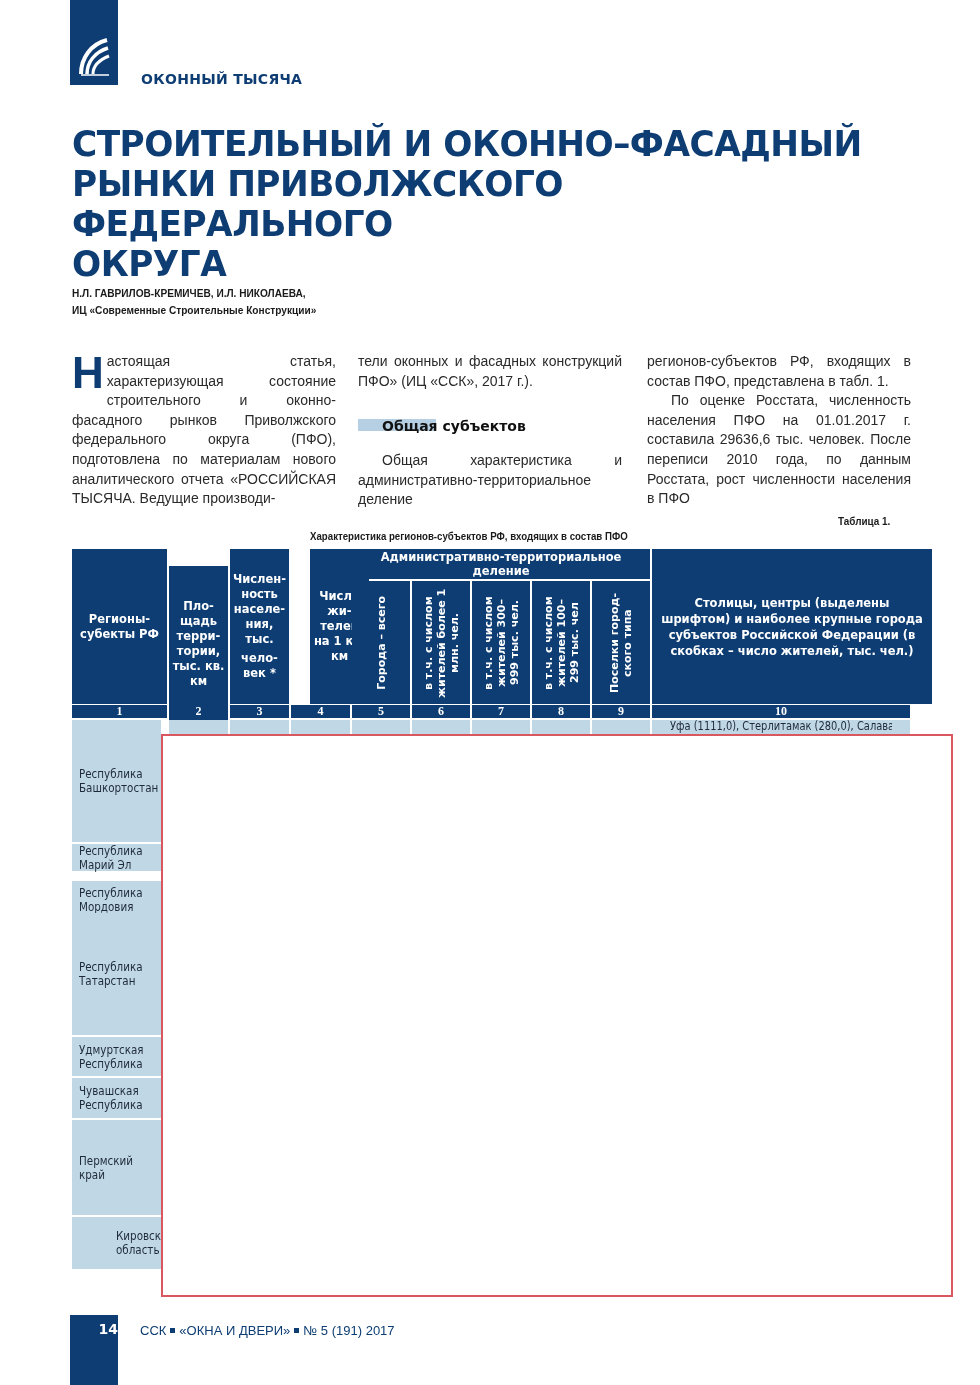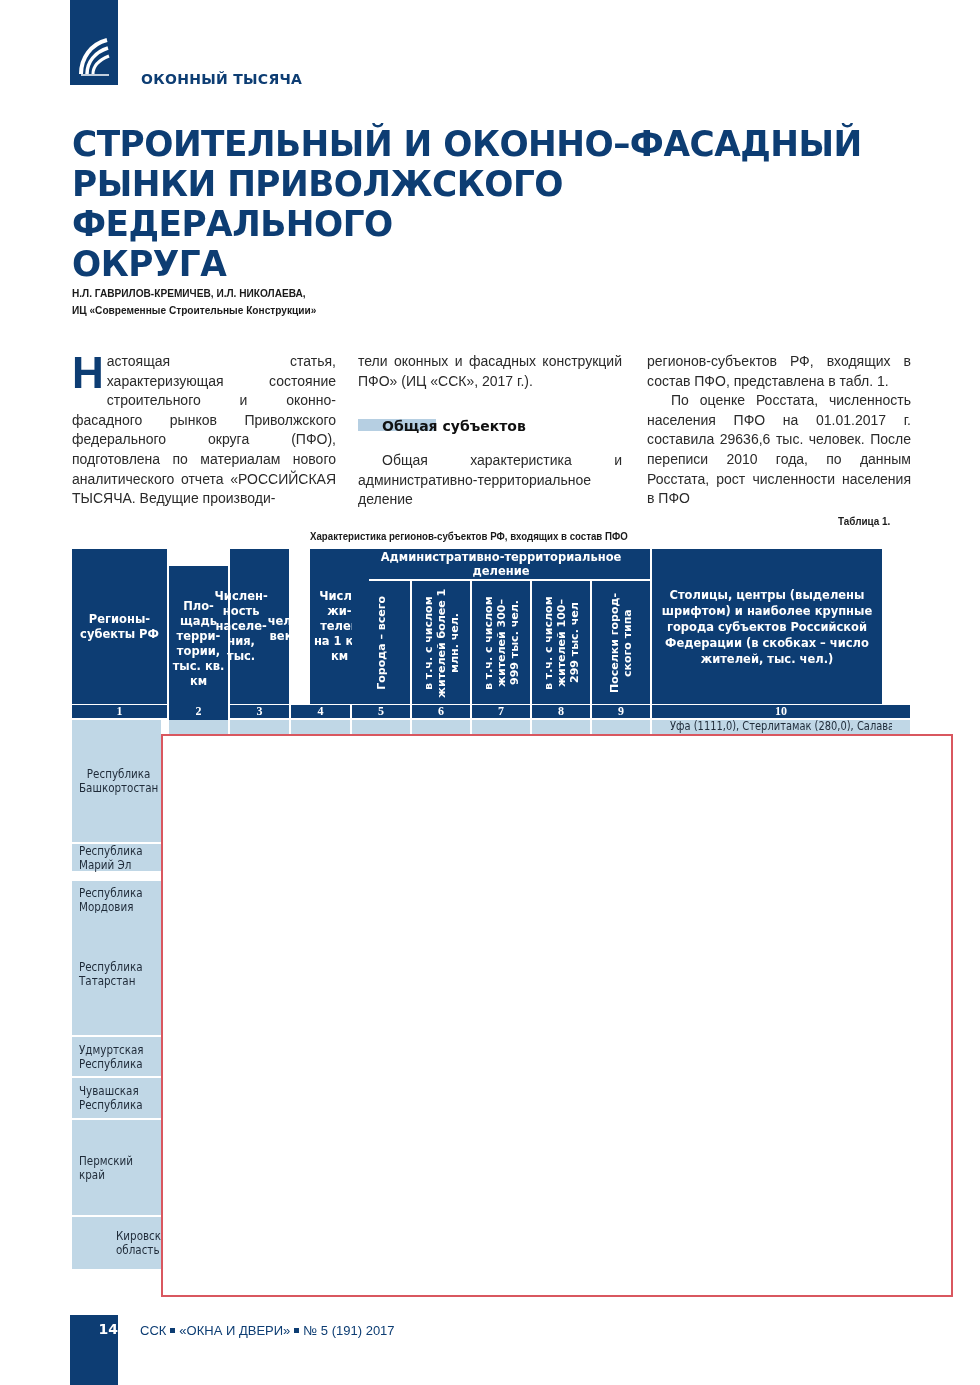--- a/index.html
+++ b/index.html
@@ -90,21 +90,21 @@
 <div class="table-caption">Характеристика регионов-субъектов РФ, входящих в состав ПФО</div>
 
 <div class="tbl">
 
   <div class="hdr" style="left:0;top:0;width:95px;height:155px;justify-content:flex-end;">
     <span>Регионы-субекты РФ</span>
   </div>
   <div class="hdr" style="left:97px;top:0;width:59px;height:155px;padding:0 3px;margin-top:17px;">
     <span>Пло-щадь терри-тории, тыс. кв. км</span>
   </div>
-  <div class="hdr" style="left:158px;top:0;width:59px;height:155px;padding:0 2px;">
+  <div class="hdr" style="left:158px;top:0;width:59px;height:155px;flex-direction:column;padding:0 2px;">
     <span>Числен-ность населе-ния, тыс.</span>
     <span style="margin-top:4px;">чело-век *</span>
   </div>
   <div class="hdr" style="left:219px;top:0;width:59px;height:155px;padding:0 3px;margin-left:19px;">
     <span>Число жи-телей на 1 кв. км</span>
   </div>
   <div class="hdr" style="left:280px;top:0;width:298px;height:30px;line-height:14px;padding:0 6px;">
     <span>Административно-территориальное деление</span>
   </div>
   <div class="hdr" style="left:280px;top:32px;width:58px;height:123px;">
@@ -115,21 +115,21 @@
   </div>
   <div class="hdr" style="left:400px;top:32px;width:58px;height:123px;">
     <span class="vert" style="height:110px;">в т.ч. с числом жителей 300–999 тыс. чел.</span>
   </div>
   <div class="hdr" style="left:460px;top:32px;width:58px;height:123px;">
     <span class="vert" style="height:110px;">в т.ч. с числом жителей 100–299 тыс. чел</span>
   </div>
   <div class="hdr" style="left:520px;top:32px;width:58px;height:123px;">
     <span class="vert" style="height:110px;">Поселки город-ского типа</span>
   </div>
-  <div class="hdr" style="left:580px;top:0;width:230px;height:155px;padding:0 8px;line-height:16px;">
+  <div class="hdr" style="left:580px;top:0;width:280px;height:155px;padding:0 8px;line-height:16px;">
     <span>Столицы, центры (выделены шрифтом) и наиболее крупные города субъектов Российской Федерации (в скобках – число жителей, тыс. чел.)</span>
   </div>
 
   <div class="num-row" style="left:0;width:95px;">1</div>
   <div class="num-row" style="left:97px;width:59px;">2</div>
   <div class="num-row" style="left:158px;width:59px;">3</div>
   <div class="num-row" style="left:219px;width:59px;">4</div>
   <div class="num-row" style="left:280px;width:58px;">5</div>
   <div class="num-row" style="left:340px;width:58px;">6</div>
   <div class="num-row" style="left:400px;width:58px;">7</div>
@@ -141,21 +141,21 @@
   <div class="body-cell" style="left:158px;top:171px;width:59px;height:14px;"></div>
   <div class="body-cell" style="left:219px;top:171px;width:59px;height:14px;"></div>
   <div class="body-cell" style="left:280px;top:171px;width:58px;height:14px;"></div>
   <div class="body-cell" style="left:340px;top:171px;width:58px;height:14px;"></div>
   <div class="body-cell" style="left:400px;top:171px;width:58px;height:14px;"></div>
   <div class="body-cell" style="left:460px;top:171px;width:58px;height:14px;"></div>
   <div class="body-cell" style="left:520px;top:171px;width:58px;height:14px;"></div>
   <div class="body-cell" style="left:580px;top:171px;width:258px;height:14px;"></div>
   <div class="cities-text" style="top:169px;">Уфа (1111,0), Стерлитамак (280,0), Салават</div>
 
-  <div class="region" style="top:171px;height:122px;text-align:center;">
+  <div class="region" style="top:171px;height:122px;">
       <span>Республика Башкортостан</span>
     </div>
   <div class="region" style="top:295px;height:27px;">
       <span>Республика Марий Эл</span>
     </div>
   <div class="region" style="top:332px;height:37px;">
       <span>Республика Мордовия</span>
     </div>
   <div class="region" style="top:364px;height:122px;">
       <span>Республика Татарстан</span>

